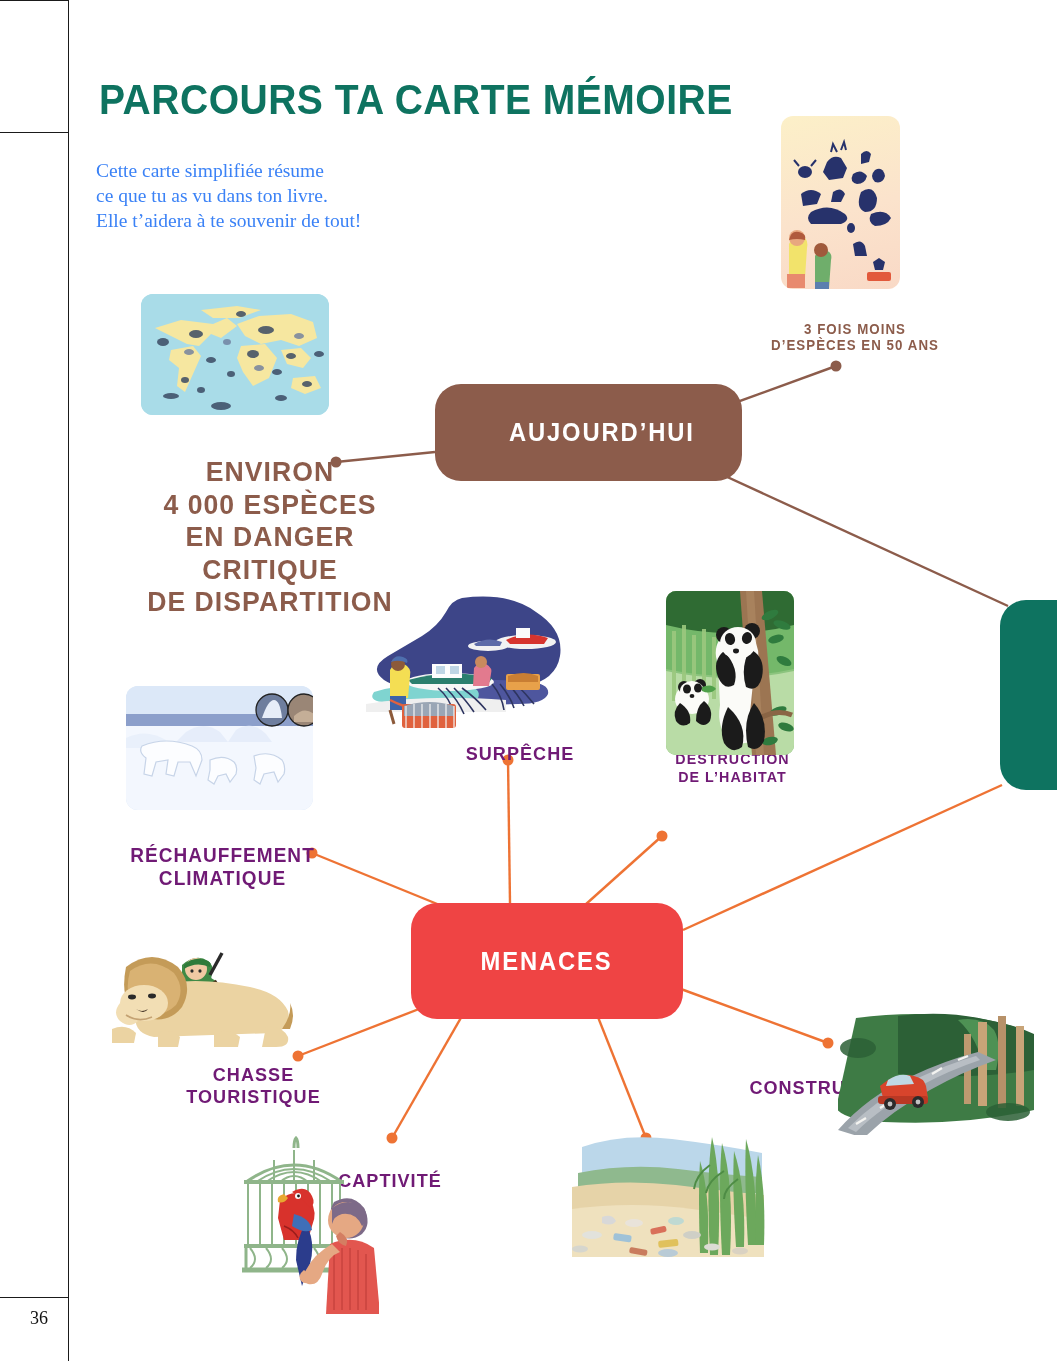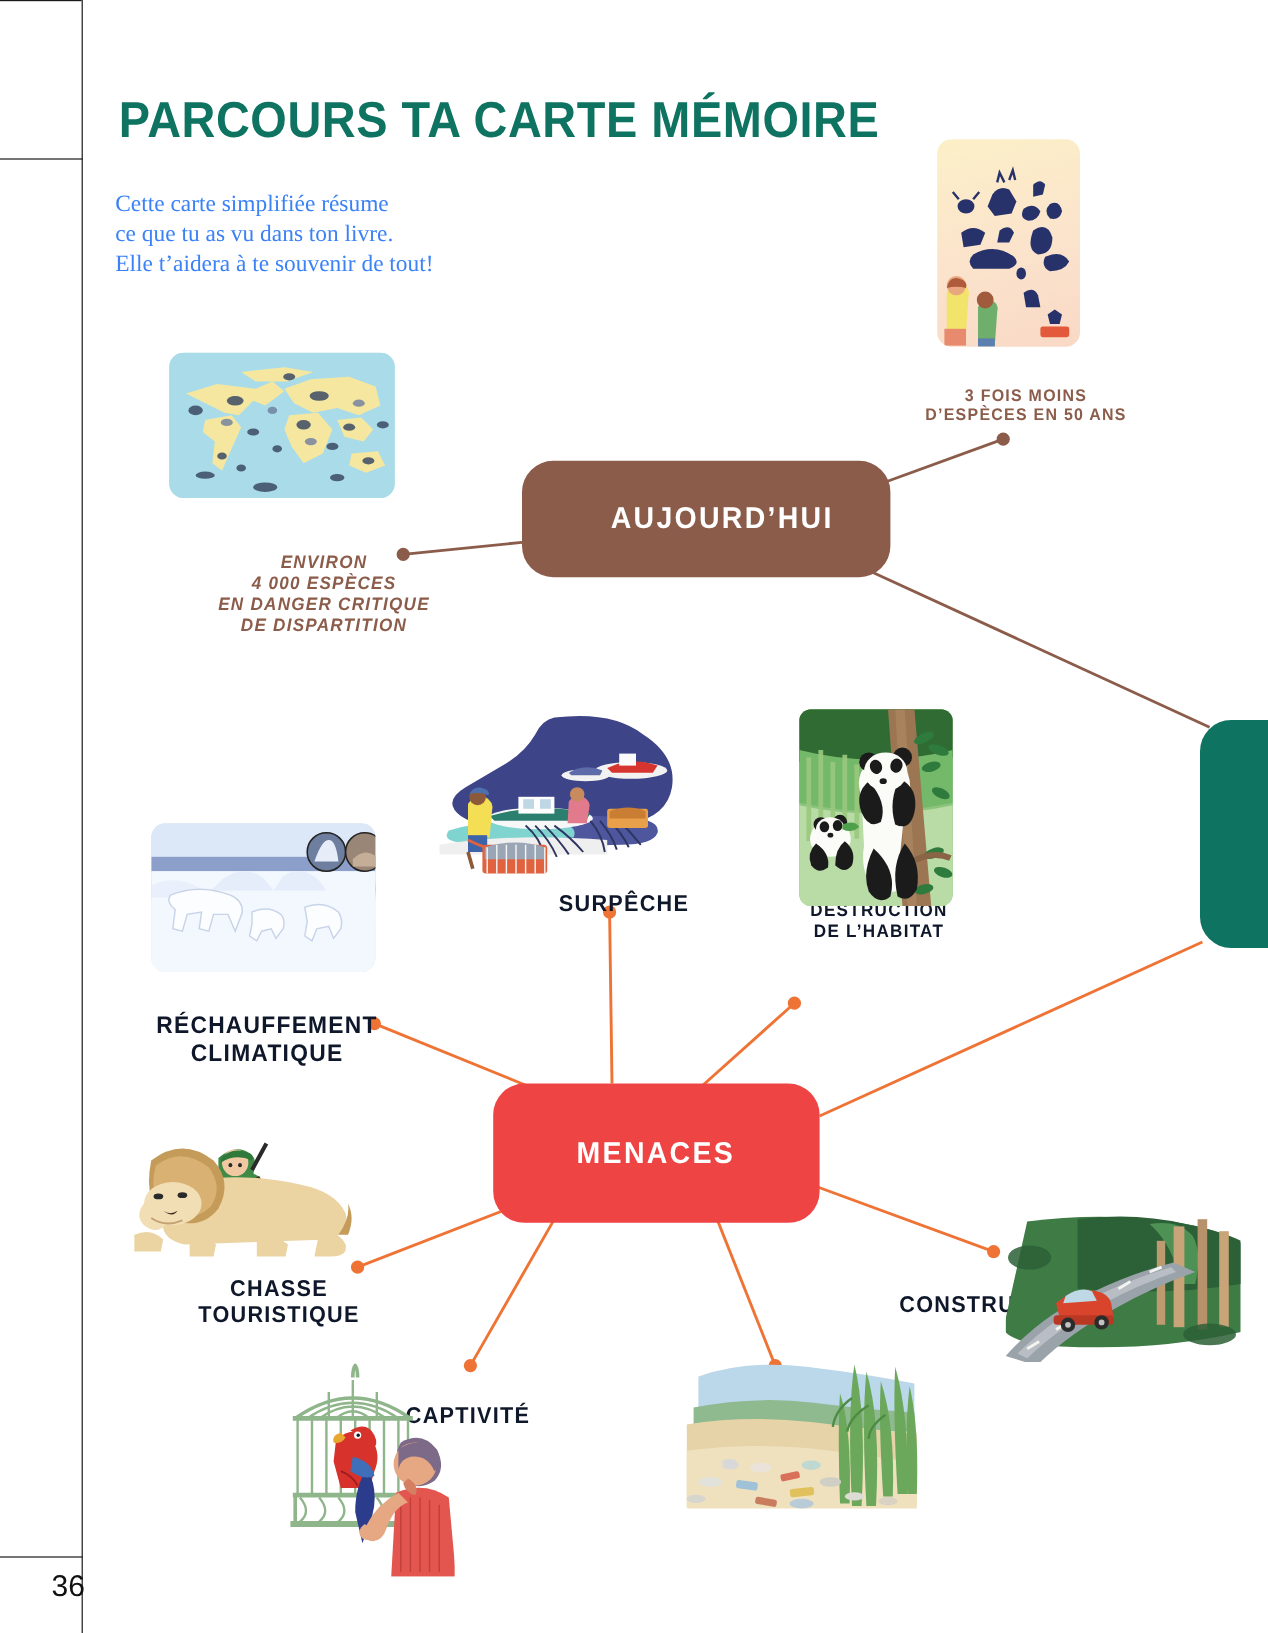--- a/index.html
+++ b/index.html
@@ -4,22 +4,22 @@
 <style>
   html,body{margin:0;padding:0;background:#fff;}
   body{width:1057px;height:1361px;position:relative;overflow:hidden;
        font-family:"Liberation Sans",sans-serif;}
 
   
   .rule-v{position:absolute;left:68px;top:0;width:1px;height:1361px;background:#1a1a1a;}
   .rule-h1{position:absolute;left:0;top:0;width:68px;height:1px;background:#1a1a1a;}
   .rule-h2{position:absolute;left:0;top:132px;width:69px;height:1px;background:#1a1a1a;}
   .rule-h3{position:absolute;left:0;top:1297px;width:69px;height:1px;background:#1a1a1a;}
-  .folio{position:absolute;left:43px;top:1308px;font-family:Liberation Sans, sans-serif;
-         font-size:25px;color:#111;}
+  .folio{position:absolute;left:30px;top:1308px;font-family:Liberation Serif, serif;
+         font-size:18px;color:#111;}
 
   
   .title{position:absolute;left:99px;top:76px;font-size:42px;letter-spacing:0.5px;
          font-weight:bold;color:#0E7360;font-family:"Liberation Sans",sans-serif;
          transform:scaleX(0.93);transform-origin:left center;white-space:nowrap;}
   .intro{position:absolute;left:96px;top:158px;font-family:"Liberation Serif",serif;
          font-size:19.5px;line-height:25px;color:#3b82f6;white-space:pre-line;}
 
   
   svg.links{position:absolute;left:0;top:0;width:1057px;height:1361px;}
@@ -31,28 +31,28 @@
   #node-aujourdhui{left:435px;top:384px;width:280px;height:97px;background:#8C5C4B;padding-left:27px;}
   #node-menaces{left:411px;top:903px;width:272px;height:116px;background:#ef4444;justify-content:center;}
   #node-green{left:1000px;top:600px;width:150px;height:190px;background:#0E7360;
               border-radius:26px;}
 
   
   .lab{position:absolute;font-weight:bold;letter-spacing:1.1px;line-height:1.16;
        text-align:center;white-space:pre-line;}
   .lab span{display:block;transform:scaleX(0.95);}
   .lab-brown{color:#8C5C4B;}
-  .lab-orange{color:#0f172a;}
-
-  #lab-especes{left:120px;top:443px;width:300px;font-size:15px;font-style:italic;}
+  .lab-orange{color:#701a75;}
+
+  #lab-especes{left:120px;top:424px;width:300px;font-size:28px;}
   #lab-3fois {left:730px;top:305px;width:250px;font-size:14px;}
   #lab-surpeche{left:455px;top:721px;width:130px;font-size:19px;}
   #lab-habitat{left:645px;top:733px;width:175px;font-size:15px;}
   #lab-rechauf{left:115px;top:821px;width:215px;font-size:20px;}
-  #lab-chasse{left:150px;top:1042px;width:165px;font-size:19px;}
+  #lab-chasse{left:171px;top:1042px;width:165px;font-size:19px;}
   #lab-captivite{left:330px;top:1148px;width:120px;font-size:19px;}
   #lab-pollution{left:580px;top:1148px;width:115px;font-size:19px;}
   #lab-constructions{left:745px;top:1055px;width:175px;font-size:19px;}
 
   
   .illu{position:absolute;overflow:hidden;}
 
   
   #img-worldmap{left:141px;top:294px;width:188px;height:121px;background:#A9DCE8;
                 border-radius:12px;}

